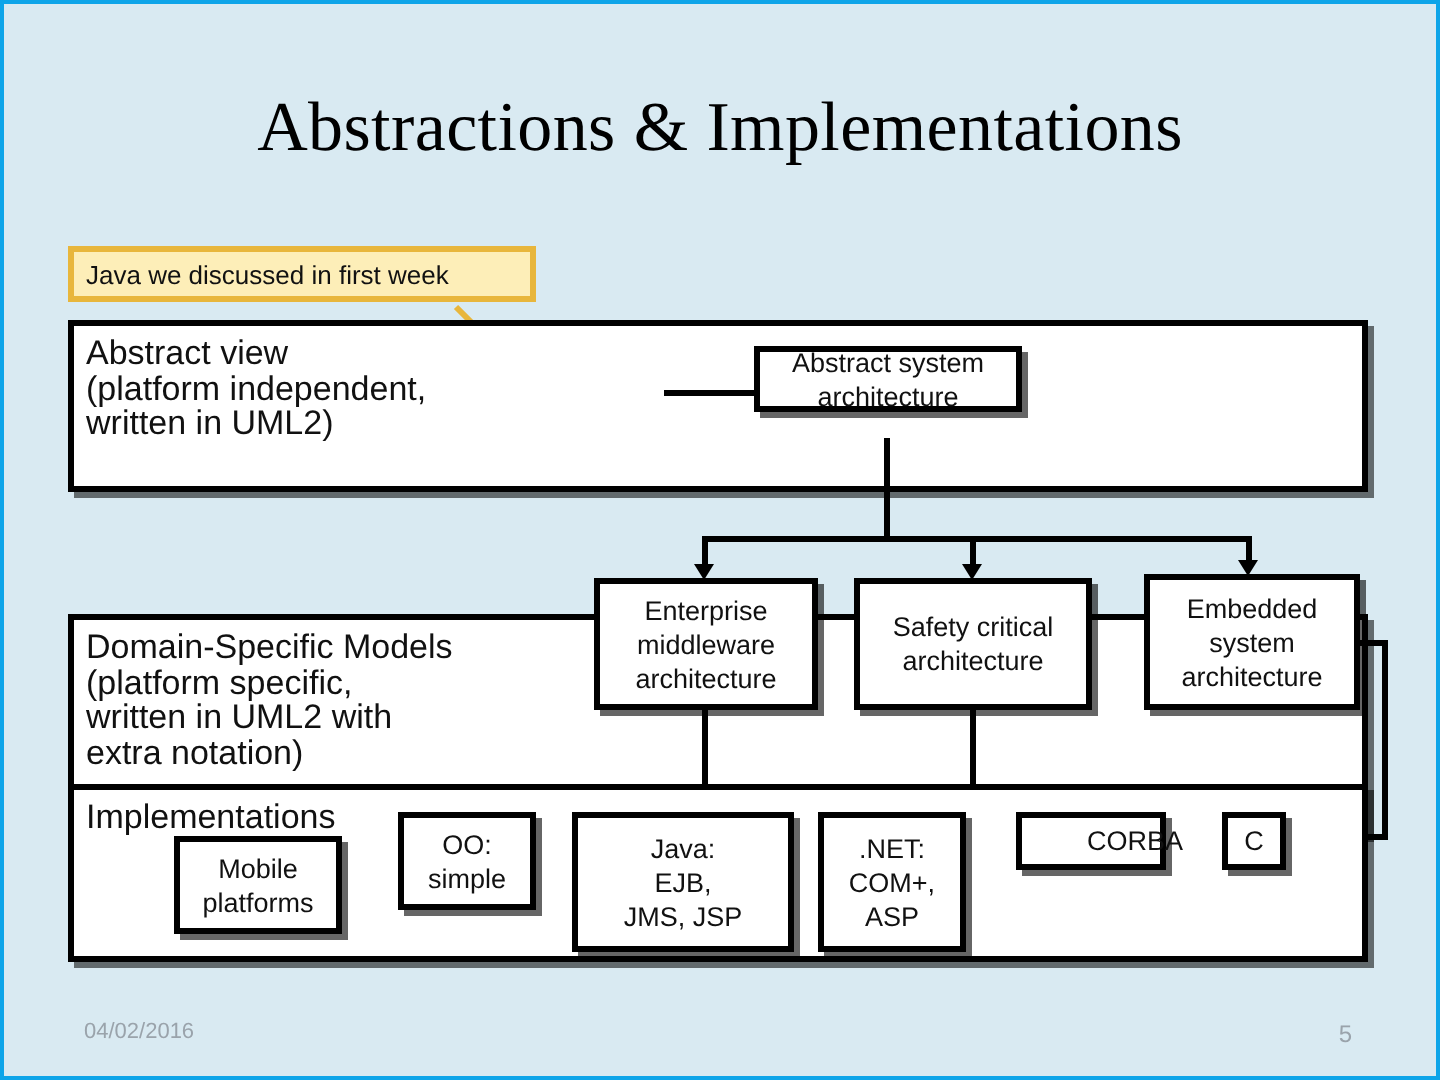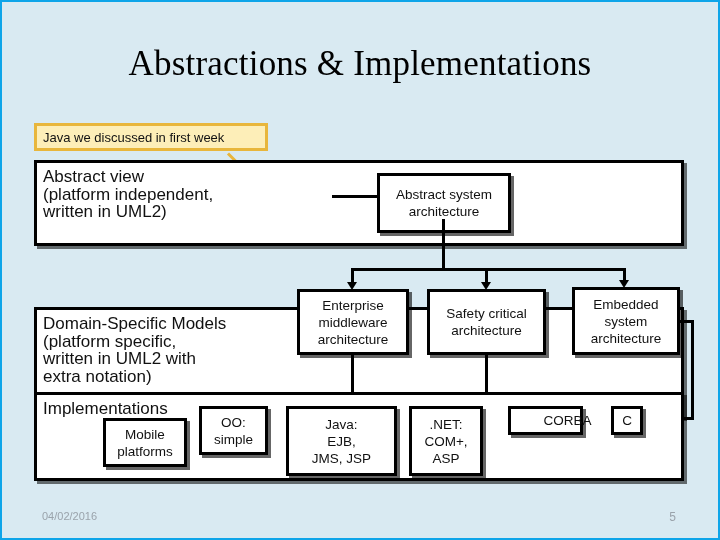--- a/index.html
+++ b/index.html
@@ -78,27 +78,27 @@
     display:flex;
     align-items:center;
     justify-content:center;
     text-align:center;
     font-size:13.5px;
     line-height:17px;
     color:#111;
     white-space:pre-line;
   }
 
-  #b-abssys { left:375px; top:171px; width:134px; height:60px; }
+  #b-abssys { left:375px; top:171px; width:134px; height:33px; }
 
   #b-ent    { left:295px; top:287px; width:112px; height:66px; }
   #b-safety { left:425px; top:287px; width:119px; height:66px;text-align:center; }
   #b-embed  { left:570px; top:285px; width:108px; height:68px; }
 
-  #b-mobile { left:85px;  top:416px; width:84px;  height:49px;margin-left:16px; }
+  #b-mobile { left:85px;  top:416px; width:84px;  height:49px; }
   #b-oo     { left:197px; top:404px; width:69px;  height:49px; }
   #b-java   { left:284px; top:404px; width:111px;  height:70px; }
   #b-net    { left:407px; top:404px; width:74px;  height:70px;justify-content:center; }
   #b-corba  { left:506px; top:404px; width:75px;  height:29px;padding-left:44px; }
   #b-c      { left:609px; top:404px; width:32px;  height:29px; }
 
   
   .line-v{ position:absolute; width:3px; background:#000; }
   .line-h{ position:absolute; height:3px; background:#000; }
   .arrow-d{

